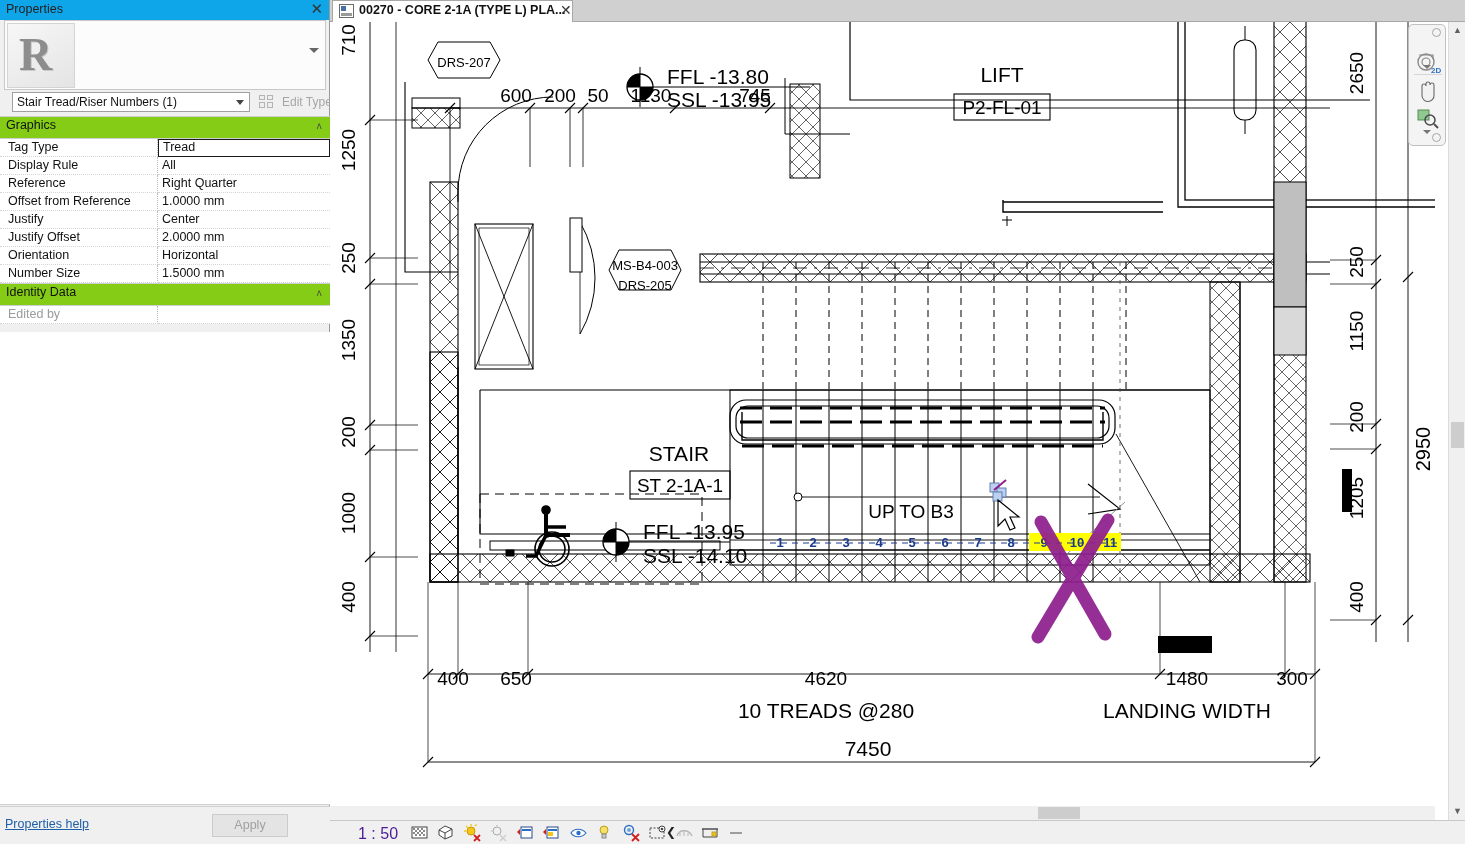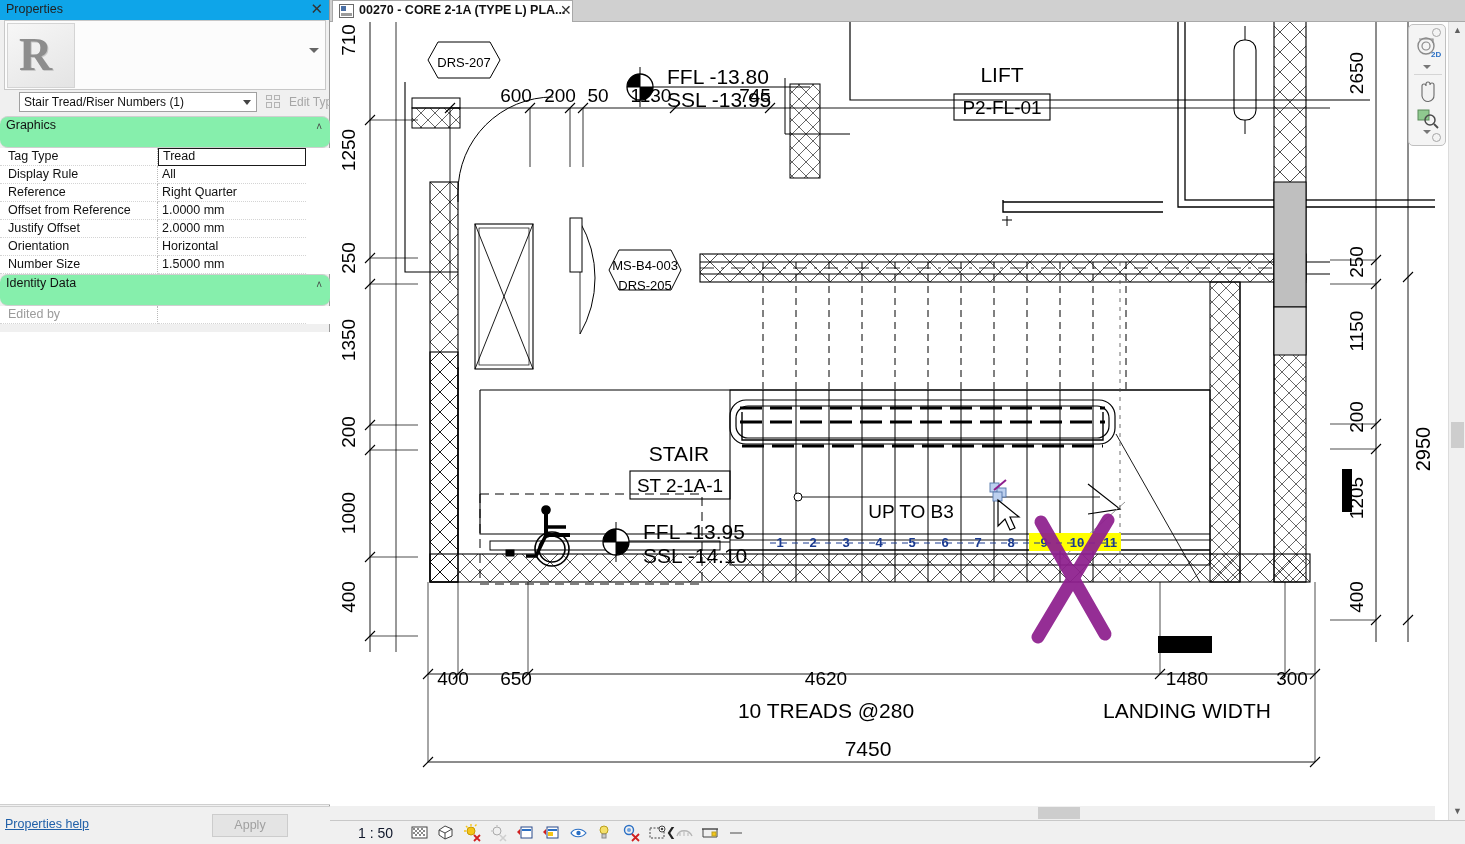--- a/index.html
+++ b/index.html
@@ -38,21 +38,21 @@
     position: absolute; left: 11px; top: 4px;
     font-family: "Liberation Serif", serif; font-size: 46px; font-weight: bold;
     color: #8d8d8d; text-shadow: 1px 1px 0 #c9c9c9;
   }
   #props-thumb-caret {
     position: absolute; right: 6px; top: 27px;
     width: 0; height: 0; border-left: 5px solid transparent;
     border-right: 5px solid transparent; border-top: 5px solid #666;
   }
   #props-family-row {
-    position: absolute; left: 19px; top: 92px; width: 322px; height: 16px;
+    position: absolute; left: 12px; top: 92px; width: 322px; height: 16px;
   }
   #props-family-combo {
     position: absolute; left: 0; top: 0; width: 238px; height: 20px;
     background: #fff; border: 1px solid #a0a0a0;
     font-size: 12px; color: #111; padding: 2px 18px 0 4px;
     white-space: nowrap; overflow: hidden;
   }
   #props-family-combo .cbcaret {
     position: absolute; right: 5px; top: 7px; width: 0; height: 0;
     border-left: 4px solid transparent; border-right: 4px solid transparent;
@@ -71,36 +71,36 @@
   }
   #edit-type-btn .etico i:nth-child(1){ left:0; top:0; width:6px; height:5px; }
   #edit-type-btn .etico i:nth-child(2){ left:8px; top:0; width:6px; height:5px; }
   #edit-type-btn .etico i:nth-child(3){ left:0; top:7px; width:6px; height:6px; }
   #edit-type-btn .etico i:nth-child(4){ left:8px; top:7px; width:6px; height:6px; }
 
   #props-grid {
     position: absolute; left: 0; top: 116px; width: 330px;
   }
   .grp-header {
-    position: relative; height: 32px; background: #86efac;
+    position: relative; height: 23px; background: #84cc16;
     border-top: 1px solid #cfcfcf; border-bottom: 1px solid #cfcfcf;
-    font-size: 12.5px; color: #111; padding: 1px 0 0 6px; border-radius: 8px;
+    font-size: 12.5px; color: #111; padding: 1px 0 0 6px;
   }
   .grp-header .chev {
     position: absolute; right: 8px; top: 4px; font-size: 10px; color: #444;
   }
   .prow { position: relative; height: 18px; background: #ffffff; }
   .prow .pname {
     position: absolute; left: 0; top: 0; width: 158px; height: 18px;
     font-size: 12.5px; color: #111; padding: 1px 0 0 8px;
     border-right: 1px dotted #b9b9b9; border-bottom: 1px dotted #d4d4d4;
     white-space: nowrap; overflow: hidden;
   }
   .prow .pval {
-    position: absolute; left: 158px; top: 0; width: 148px; height: 18px;
+    position: absolute; left: 158px; top: 0; width: 172px; height: 18px;
     font-size: 12.5px; color: #111; padding: 1px 0 0 4px;
     border-bottom: 1px dotted #d4d4d4;
     white-space: nowrap; overflow: hidden;
   }
   .prow.selected .pval {
     background: #ffffff; border: 1px solid #1a1a1a; height: 18px; padding-top: 0px;
   }
   .prow.dim .pname, .prow.dim .pval { color: #9b9b9b; }
   #props-blank { position:absolute; left:0; top:332px; width:330px; height:473px; background:#fff; border-bottom:1px solid #cfcfcf;}
   #props-footer {
@@ -176,21 +176,21 @@
     background: #f0f0f0;
   }
   #hscroll .thumb { position: absolute; left: 708px; top: 1px; width: 42px; height: 12px; background: #cdcdcd; }
 
   
   #statusbar {
     position: absolute; left: 330px; bottom: 0; width: 1135px; height: 24px;
     background: #f0f0f0; border-top: 1px solid #c8c8c8;
   }
   #scale-label {
-    position: absolute; left: 28px; top: 4px; font-size: 14px; color: #0f172a;
+    position: absolute; left: 28px; top: 4px; font-size: 16px; color: #4c1d95;
   }
   #vc-icons { position: absolute; left: 80px; top: 2px; height: 20px; }
   .vcico { position: relative; display: inline-block; width: 19px; height: 19px; margin-right: 3px; vertical-align: top; cursor: pointer; }
   #vc-more { position: absolute; left: 336px; top: 4px; font-size: 12px; color: #222; }
 </style>
 </head>
 <body>
 
 <div id="app">
 
@@ -233,20 +233,24 @@
           <div class="pname">Display Rule</div>
           <div class="pval">All</div>
         </div>
         <div class="prow">
           <div class="pname">Reference</div>
           <div class="pval">Right Quarter</div>
         </div>
         <div class="prow">
           <div class="pname">Offset from Reference</div>
           <div class="pval">1.0000 mm</div>
+        </div>
+        <div class="prow">
+          <div class="pname">Justify</div>
+          <div class="pval">Center</div>
         </div>
         <div class="prow">
           <div class="pname">Justify Offset</div>
           <div class="pval">2.0000 mm</div>
         </div>
         <div class="prow">
           <div class="pname">Orientation</div>
           <div class="pval">Horizontal</div>
         </div>
         <div class="prow">
@@ -630,21 +634,21 @@
         <path d="M664,468 L676,458" stroke="#8e1f8e" stroke-width="2" fill="none"></path>
       </g>
       <g>
         <path d="M668,478 L668,504 L675,497 L680,508 L685,506 L680,495 L689,495 Z" fill="#ffffff" stroke="#000" stroke-width="1.2"></path>
       </g>
     </svg>
   </div>
 
   <div id="navbar">
     <div id="nav-close"></div>
-    <div class="navitem" style="top:10px;text-align:right;">
+    <div class="navitem" style="top:26px;text-align:right;">
       <svg width="28" height="26" viewBox="0 0 28 26">
         <circle cx="12" cy="11" r="8" fill="none" stroke="#8a8a8a" stroke-width="1.4"></circle>
         <circle cx="12" cy="11" r="4" fill="none" stroke="#8a8a8a" stroke-width="1.2"></circle>
         <path d="M5,4 L19,4 L19,8" fill="none" stroke="#8a8a8a" stroke-width="1.2"></path>
         <text x="17" y="22" font-size="8" fill="#2a6fc4" font-family="Liberation Sans, sans-serif" font-weight="bold">2D</text>
       </svg>
     </div>
     <div class="navcaret" style="top:40px;"></div>
     <div id="nav-divider"></div>
     <div class="navitem" style="top:52px;">

